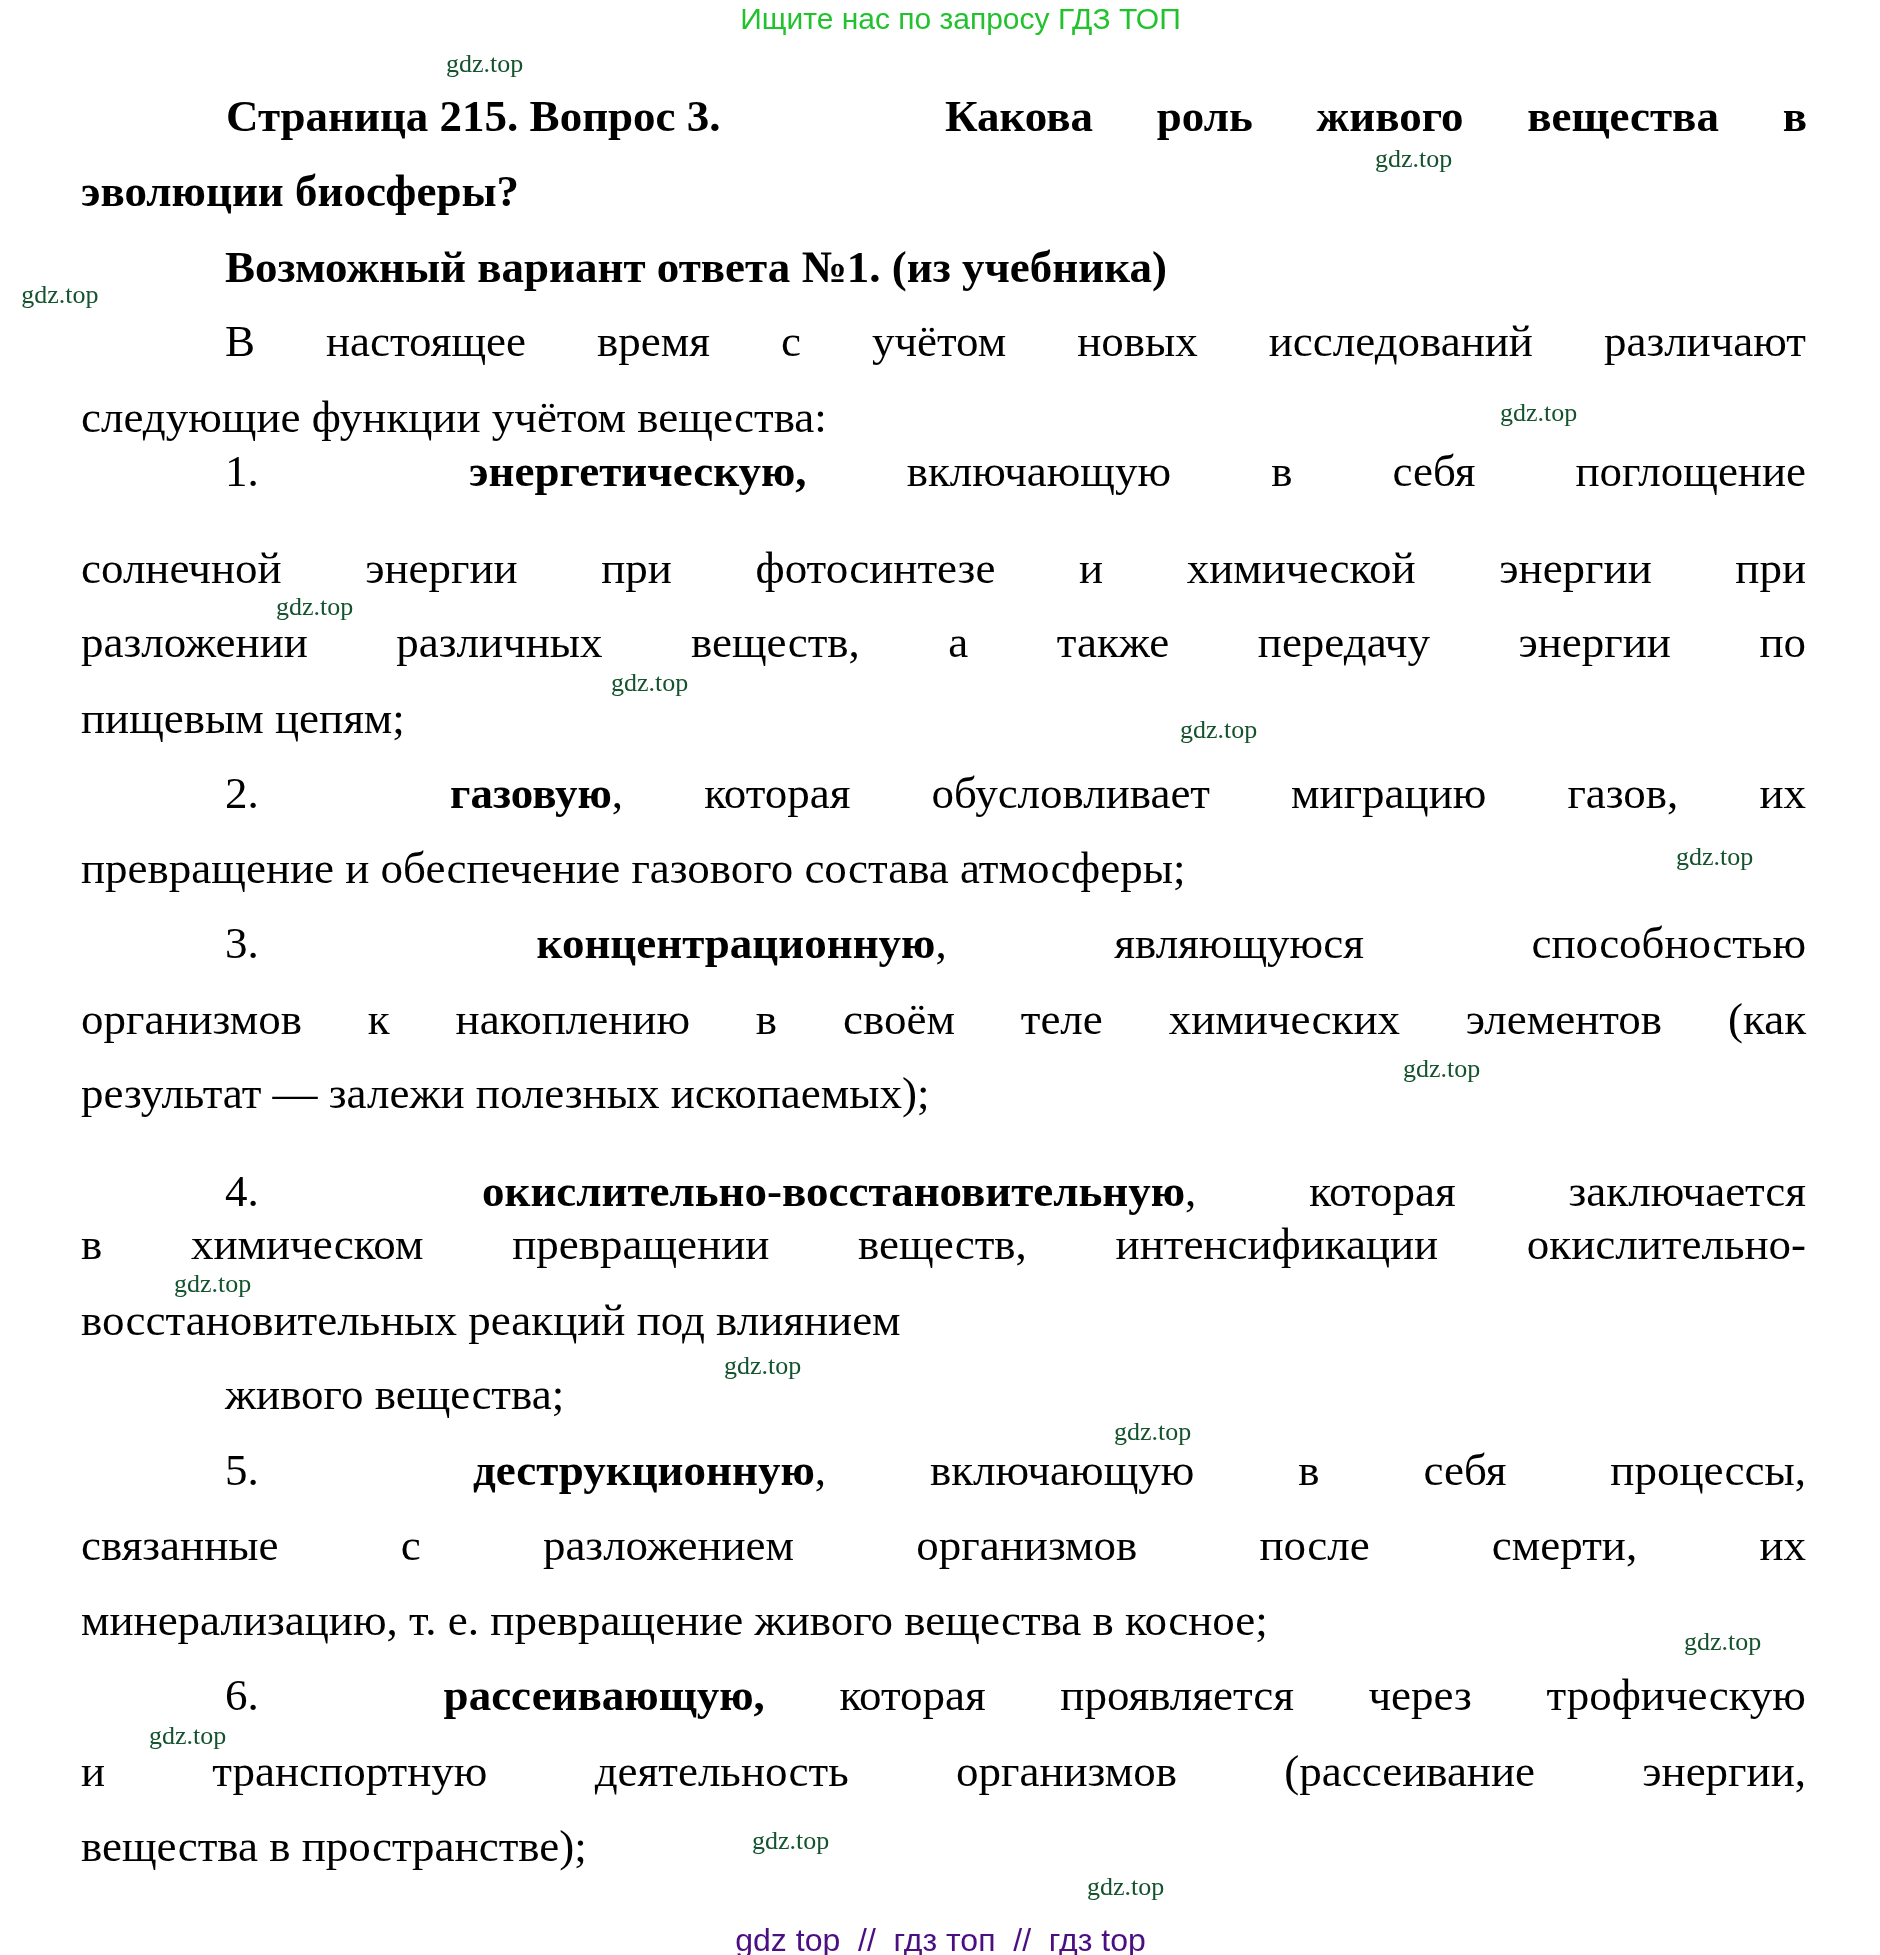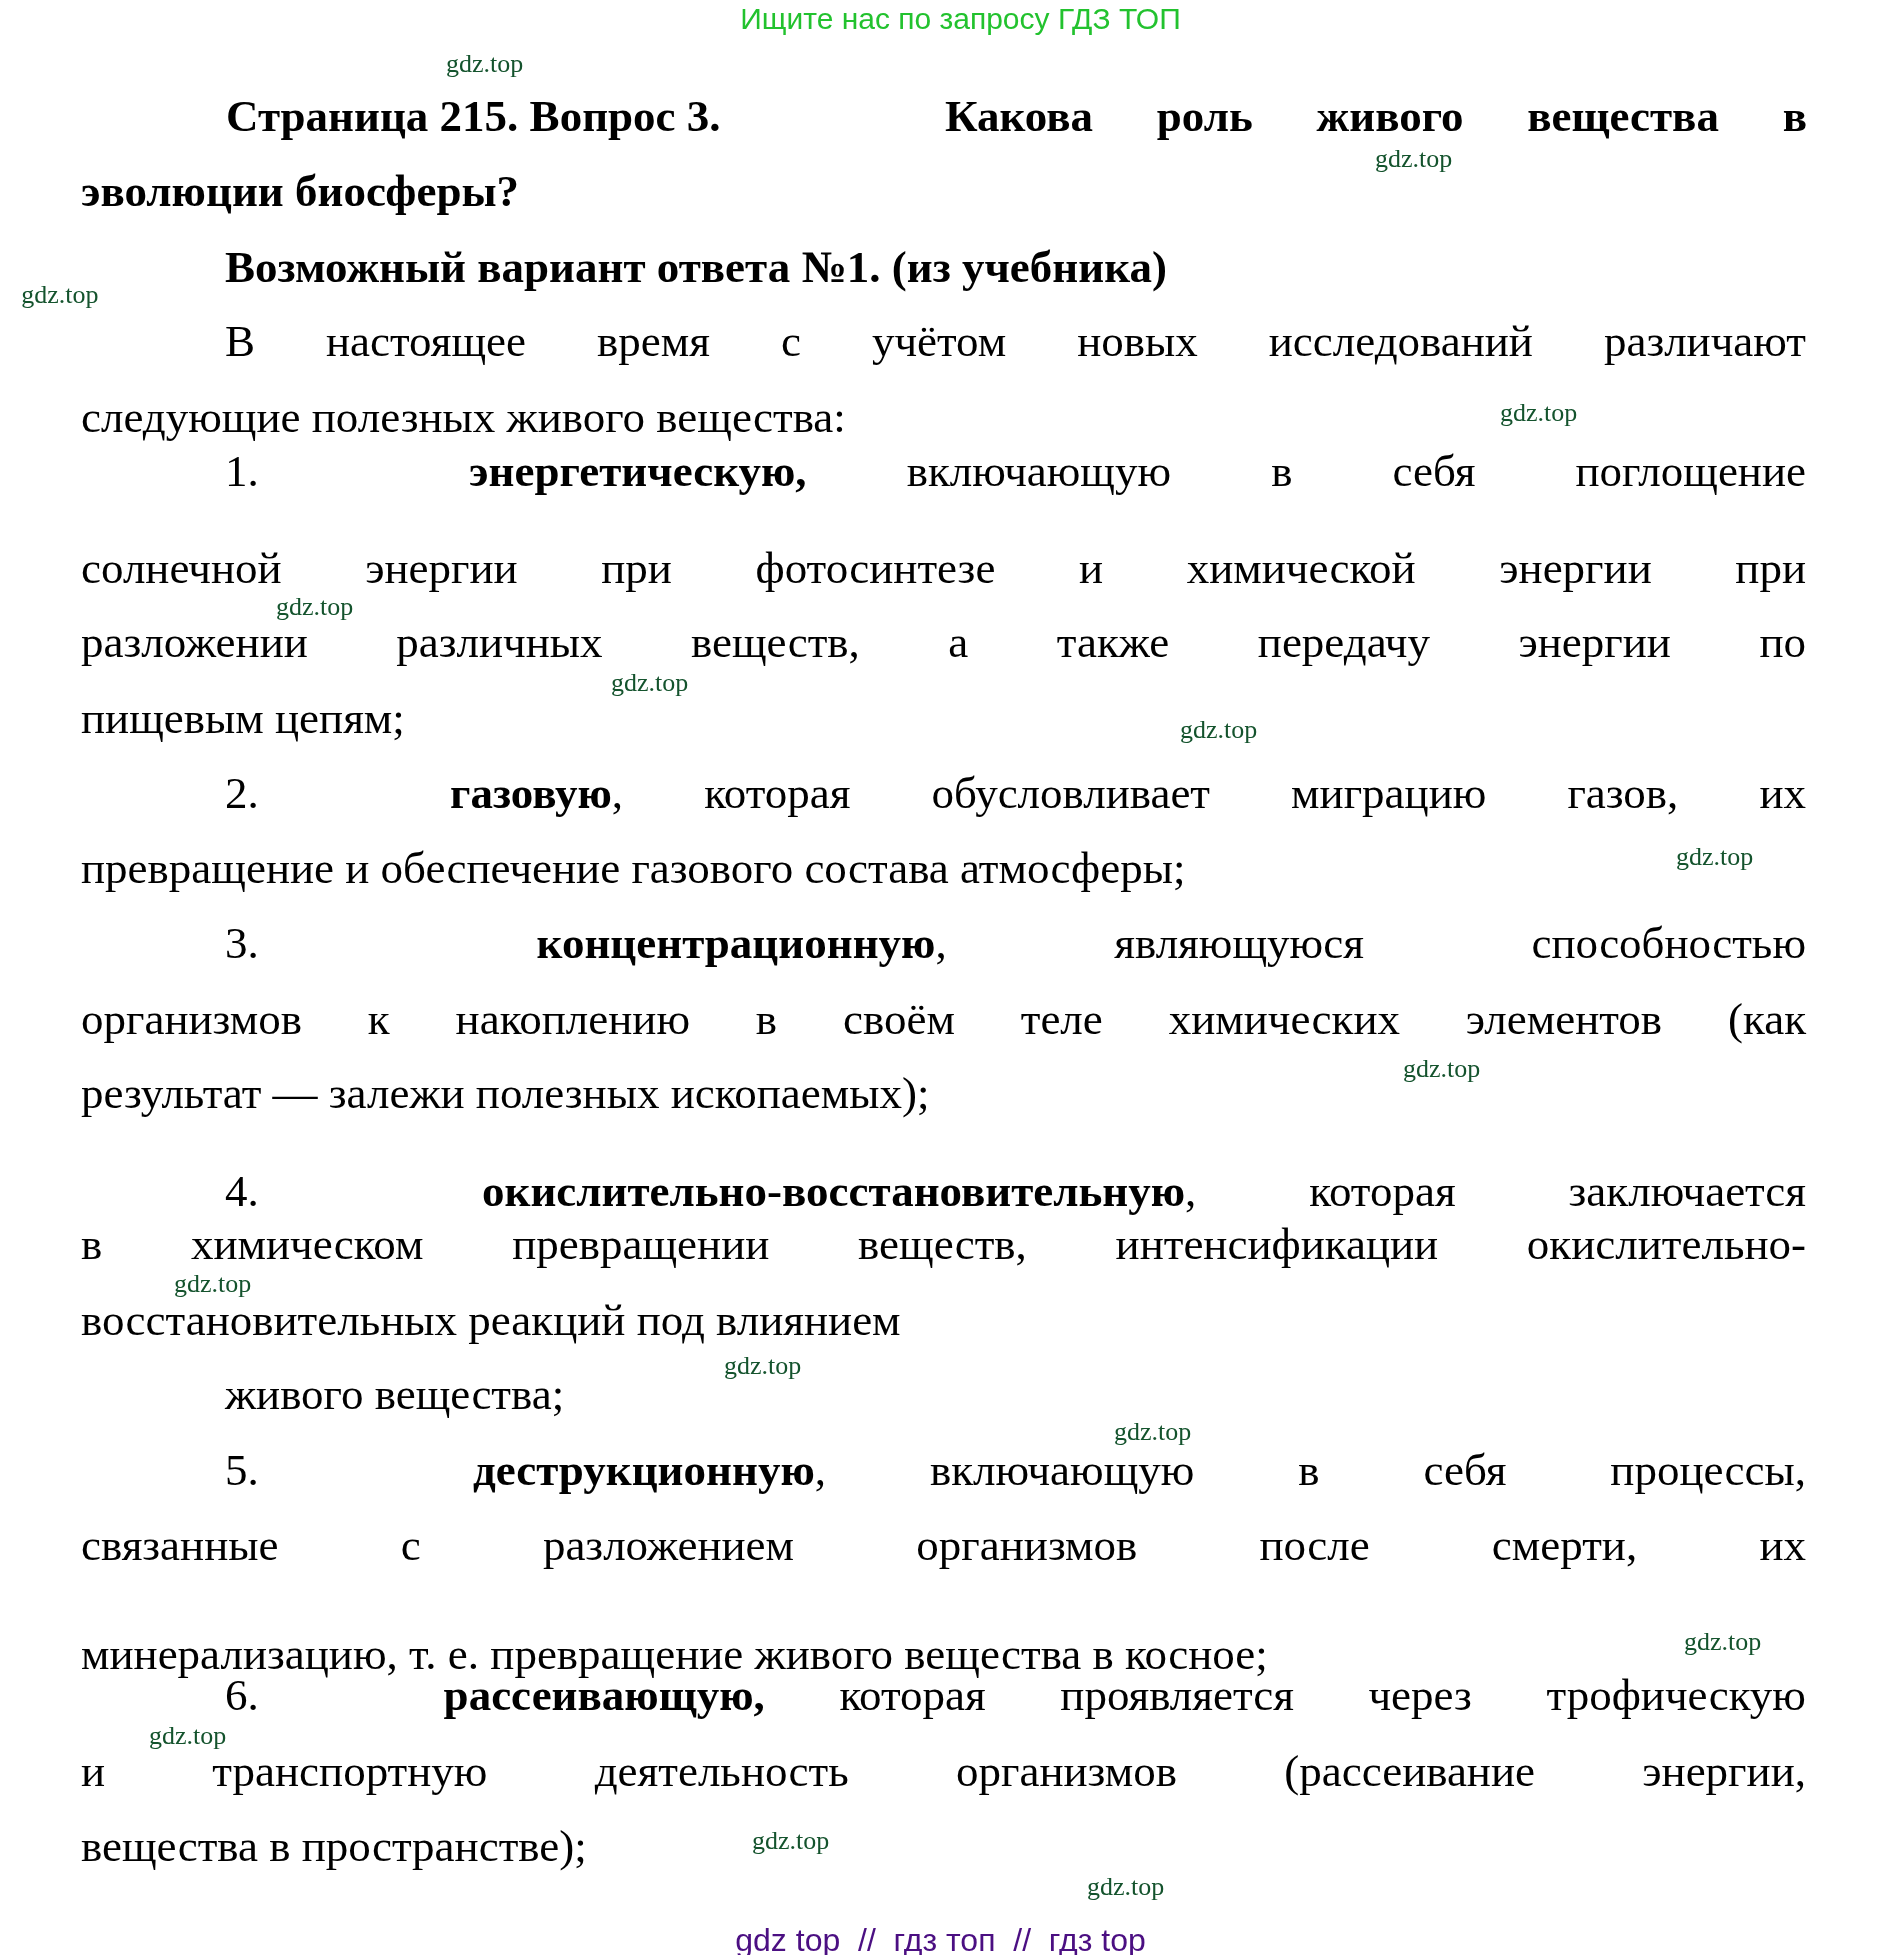--- a/index.html
+++ b/index.html
@@ -20,42 +20,42 @@
 
 <div class="line b" style="top:87px;">
   <span style="position:absolute; left:145px;">Страница 215. Вопрос 3.</span>
   <span style="position:absolute; left:864px; width:862px; text-align:justify; text-align-last:justify; white-space:normal;">Какова роль живого вещества в</span>
 </div>
 <div class="line b" style="top:162px;">эволюции биосферы?</div>
 
 <div class="line ind b" style="top:238px;">Возможный вариант ответа №1. (из учебника)</div>
 
 <div class="line ind j" style="top:312px;">В настоящее время с учётом новых исследований различают</div>
-<div class="line" style="top:388px;">следующие полезных живого вещества:</div>
+<div class="line" style="top:388px;">следующие функции учётом вещества:</div>
 
 <div class="line ind j" style="top:442px;"><span class="num">1.</span> <span class="b">энергетическую,</span> <span> включающую в себя поглощение</span></div>
 <div class="line j" style="top:539px;">солнечной энергии при фотосинтезе и химической энергии при</div>
 <div class="line j" style="top:613px;">разложении различных веществ, а также передачу энергии по</div>
 <div class="line" style="top:689px;">пищевым цепям;</div>
 
 <div class="line ind j" style="top:764px;"><span class="num">2.</span> <span class="b">газовую</span><span>, которая обусловливает миграцию газов, их</span></div>
 <div class="line" style="top:839px;">превращение и обеспечение газового состава атмосферы;</div>
 
 <div class="line ind j" style="top:914px;"><span class="num">3.</span> <span class="b">концентрационную</span><span>, являющуюся способностью</span></div>
 <div class="line j" style="top:990px;">организмов к накоплению в своём теле химических элементов (как</div>
 <div class="line" style="top:1064px;">результат — залежи полезных ископаемых);</div>
 
 <div class="line ind j" style="top:1140px;margin-top:22px;"><span class="num">4.</span> <span class="b">окислительно-восстановительную</span><span>, которая заключается</span></div>
 <div class="line j" style="top:1215px;">в химическом превращении веществ, интенсификации окислительно-</div>
 <div class="line" style="top:1291px;">восстановительных реакций под влиянием</div>
 <div class="line ind" style="top:1365px;">живого вещества;</div>
 
 <div class="line ind j" style="top:1441px;"><span class="num">5.</span> <span class="b">деструкционную</span><span>, включающую в себя процессы,</span></div>
 <div class="line j" style="top:1516px;">связанные с разложением организмов после смерти, их</div>
-<div class="line" style="top:1591px;margin-top:34px;">минерализацию, т. е. превращение живого вещества в косное;</div>
+<div class="line" style="top:1591px;">минерализацию, т. е. превращение живого вещества в косное;</div>
 
 <div class="line ind j" style="top:1666px;"><span class="num">6.</span> <span class="b">рассеивающую,</span><span> которая проявляется через трофическую</span></div>
 <div class="line j" style="top:1742px;">и транспортную деятельность организмов (рассеивание энергии,</div>
 <div class="line" style="top:1817px;">вещества в пространстве);</div>
 
 <div class="wm" style="left:446px; top:49px;">gdz.top</div>
 <div class="wm" style="left:1375px; top:144px;">gdz.top</div>
 <div class="wm" style="left:21.3px; top:280px;">gdz.top</div>
 <div class="wm" style="left:1500px; top:398px;">gdz.top</div>
 <div class="wm" style="left:276px; top:592px;">gdz.top</div>

